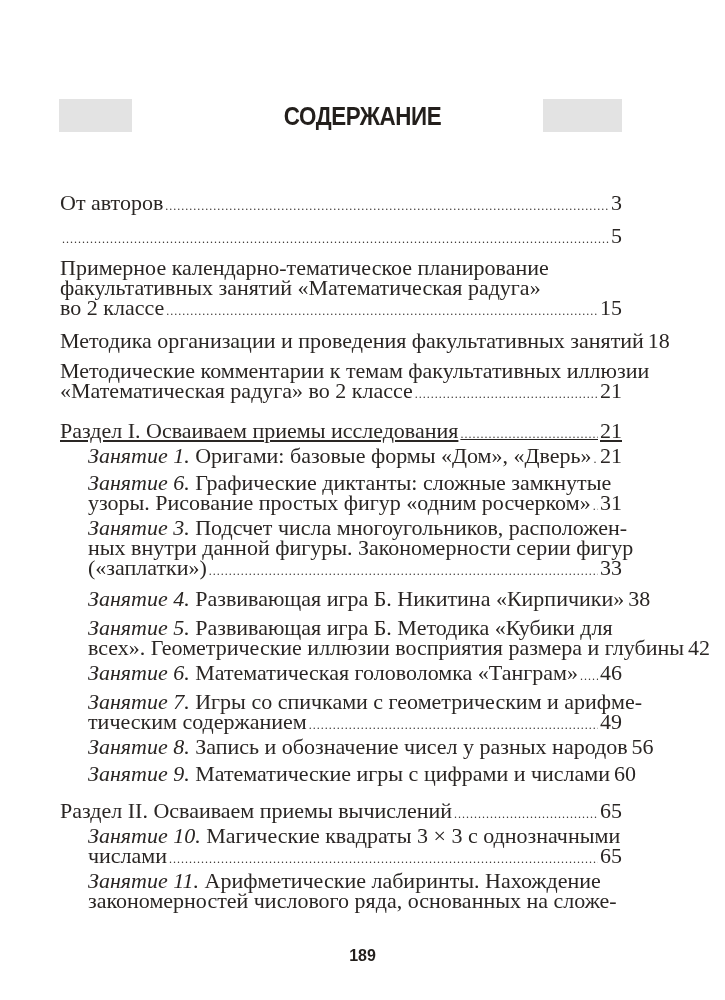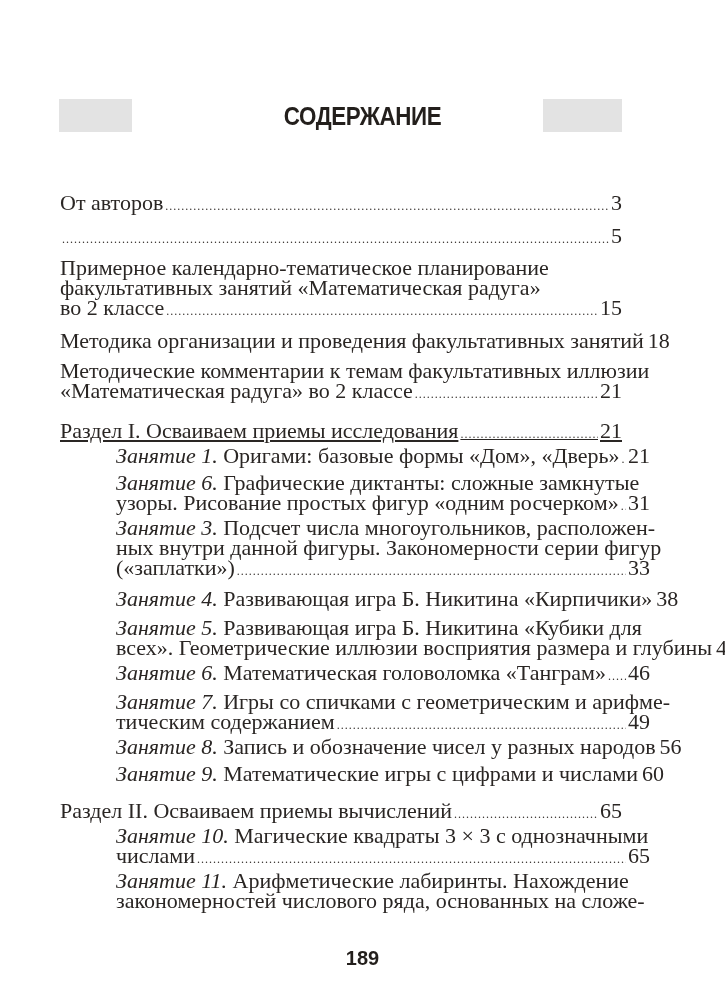--- a/index.html
+++ b/index.html
@@ -7,32 +7,32 @@
          font-family: "Liberation Serif", "DejaVu Serif", serif; color: #2a2624; }
   .hdr-block { position: absolute; top: 99px; height: 33px; background: #e3e3e3; }
   #hb-left { left: 59px; width: 73px; }
   #hb-right { left: 543px; width: 79px; }
   .title { position: absolute; top: 100px; left: 0; width: 725px; text-align: center;
            font-family: "Liberation Sans", "DejaVu Sans", sans-serif; font-weight: bold;
            font-size: 26px; line-height: 33px; color: #231f1c; letter-spacing: -0.5px;
            transform: scaleX(0.86); }
   .toc { position: absolute; left: 60px; top: 0; width: 562px; }
   .entry { position: absolute; left: 0; width: 562px; font-size: 22px; line-height: 20px; }
-  .entry.sub { left: 28px; width: 534px; margin-left: 28px; }
+  .entry.sub { left: 28px; width: 534px; }
   .line { display: block; white-space: nowrap; height: 20px; }
   .last { display: flex; align-items: baseline; }
   .last .txt { white-space: nowrap; flex: 0 0 auto; }
   .last .dots { flex: 1 1 auto; overflow: hidden; white-space: nowrap; margin: 0 2px;
                 font-size: 12px; letter-spacing: 1px; color: #3a3532; }
   .last .dots::before { content: "..............................................................................................................................................................................................................."; }
   .last .pg { flex: 0 0 auto; white-space: nowrap; }
   .it { font-style: italic; }
   .folio { position: absolute; top: 947px; left: 0; width: 725px; text-align: center;
            font-family: "Liberation Sans", "DejaVu Sans", sans-serif; font-weight: bold;
-           font-size: 20px; color: #231f1c; }
+           font-size: 16px; color: #231f1c; }
 </style>
 </head>
 <body>
 
 <div class="hdr-block" id="hb-left"></div>
 <div class="hdr-block" id="hb-right"></div>
 <h1 class="title" style="margin:0">СОДЕРЖАНИЕ</h1>
 
 <div class="toc" id="toc">
     <div class="entry" style="top: 193px;">
@@ -104,21 +104,21 @@
       </div>
     </div>
     <div class="entry sub" style="top: 589px;">
       <div class="last">
         <span class="txt"><span class="it">Занятие 4.</span><span> Развивающая игра Б. Никитина «Кирпичики»</span></span>
         <span class="dots"></span>
         <span class="pg">38</span>
       </div>
     </div>
     <div class="entry sub" style="top: 618px;">
-      <span class="line"><span class="it">Занятие 5.</span><span> Развивающая игра Б. Никитина «Кубики для</span></span>
+      <span class="line"><span class="it">Занятие 5.</span><span> Развивающая игра Б. Методика «Кубики для</span></span>
       <div class="last">
         <span class="txt"><span>всех». Геометрические иллюзии восприятия размера и глубины</span></span>
         <span class="dots"></span>
         <span class="pg">42</span>
       </div>
     </div>
     <div class="entry sub" style="top: 663px;">
       <div class="last">
         <span class="txt"><span class="it">Занятие 6.</span><span> Математическая головоломка «Танграм»</span></span>
         <span class="dots"></span>

